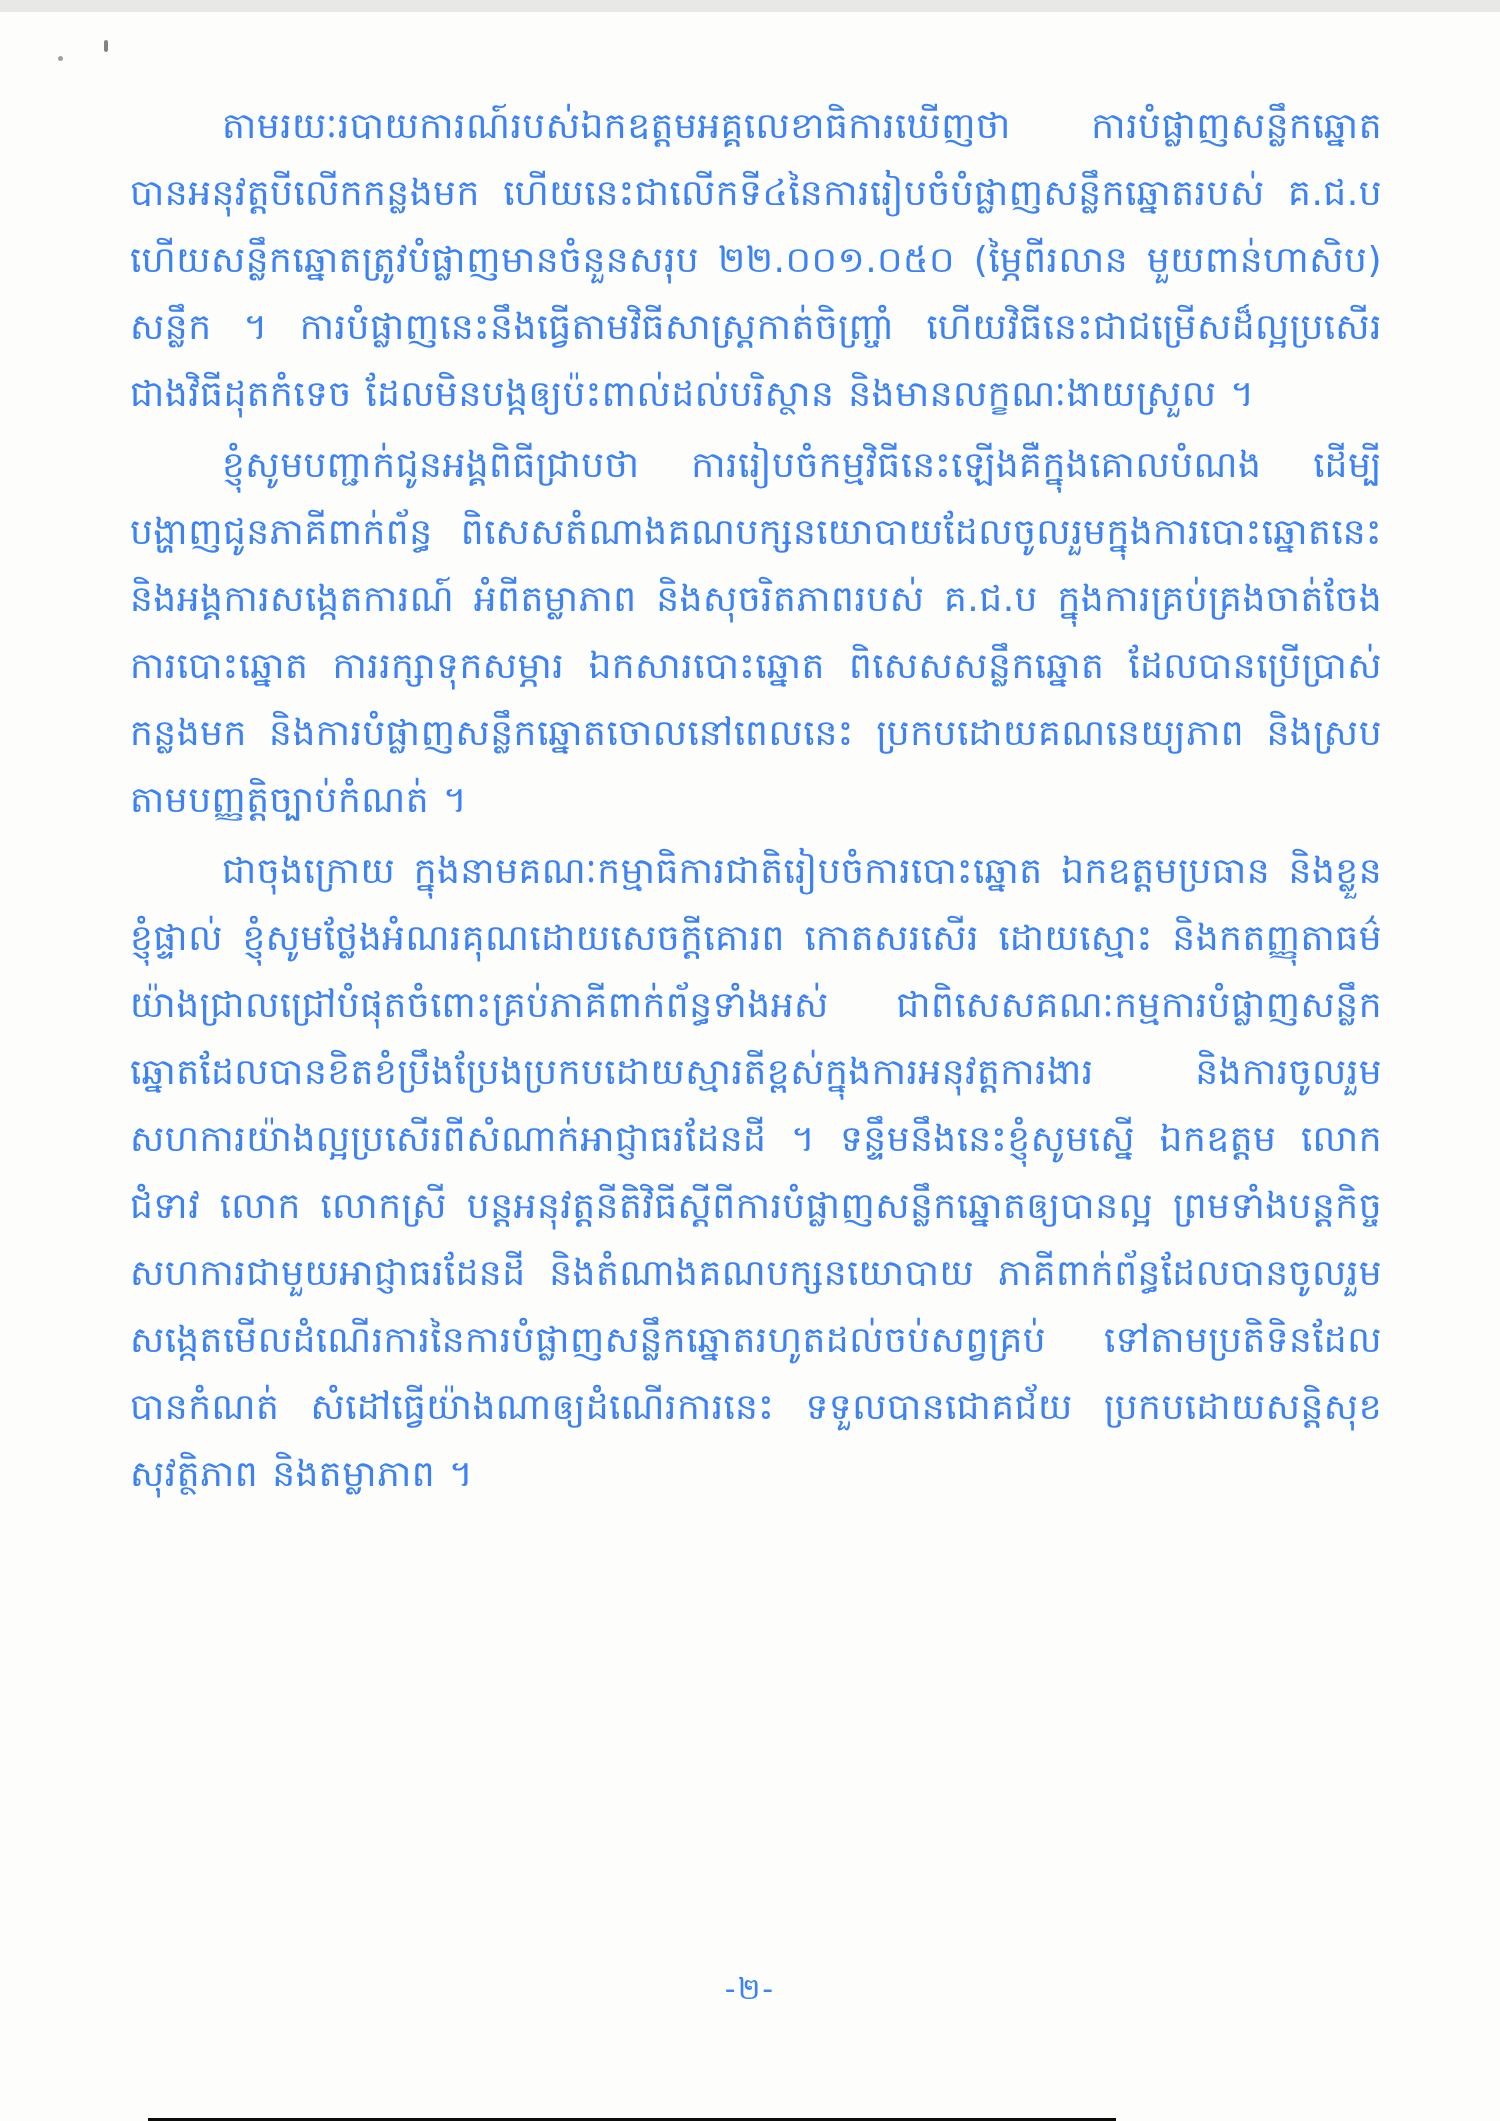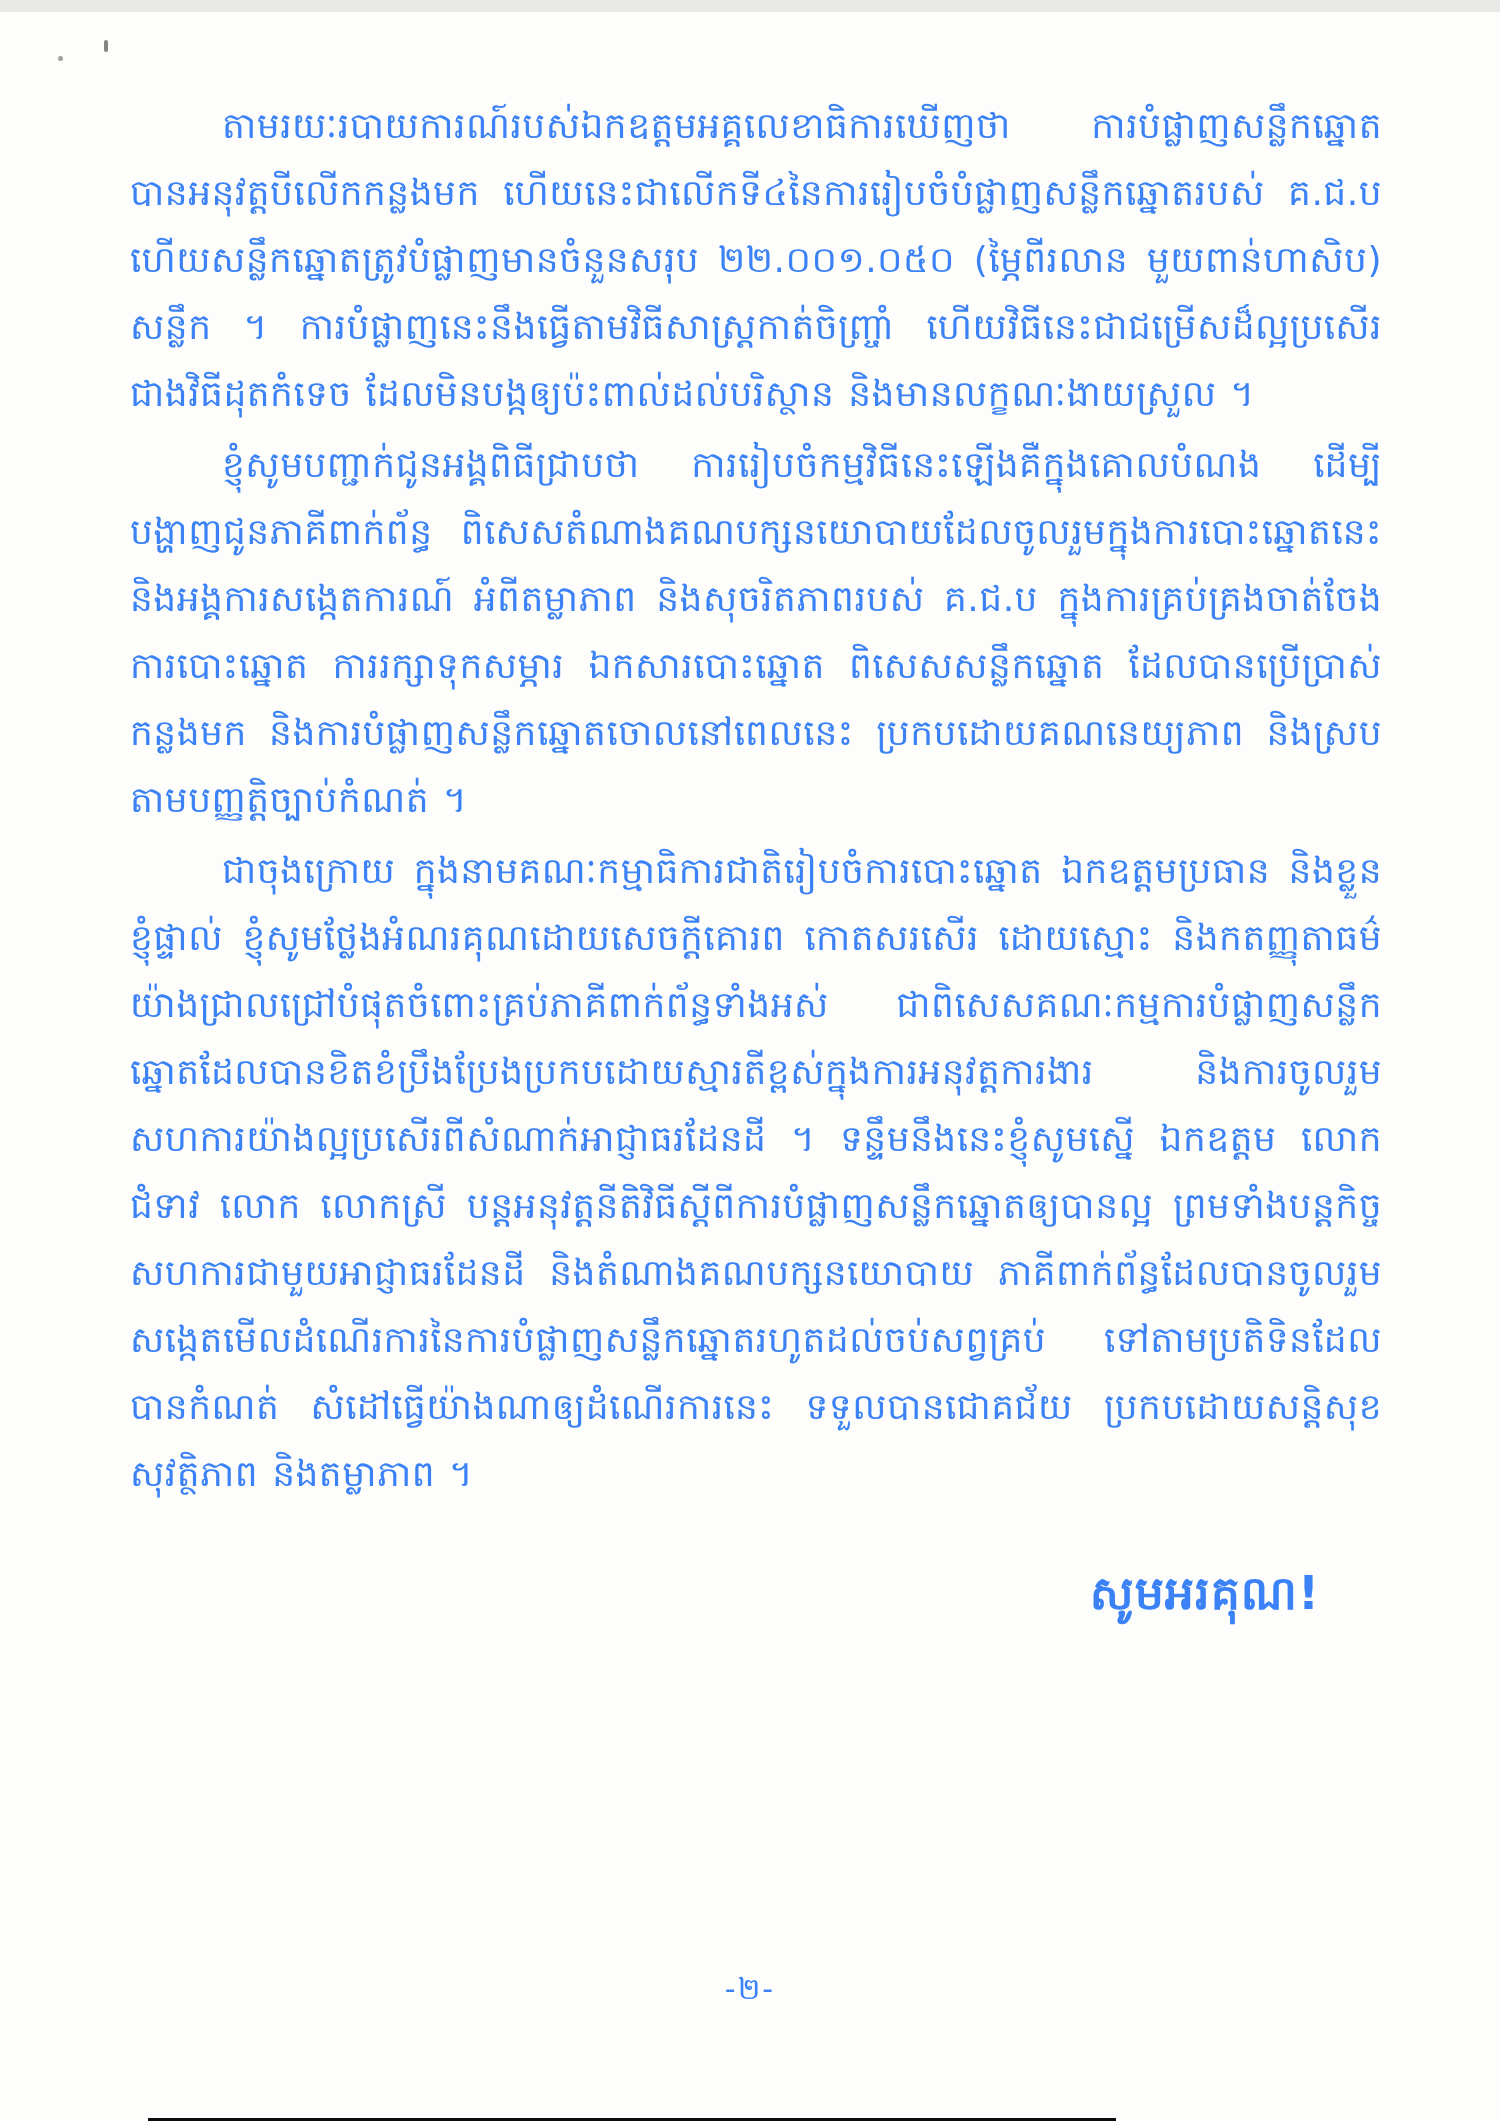--- a/index.html
+++ b/index.html
@@ -81,20 +81,19 @@
 <div class="page">
 
   <div class="speck-1"></div>
   <div class="speck-2"></div>
 
   <div class="text-block">
     <p>តាមរយៈរបាយការណ៍របស់ឯកឧត្តមអគ្គលេខាធិការឃើញថា ការបំផ្លាញសន្លឹកឆ្នោត បានអនុវត្តបីលើកកន្លងមក ហើយនេះជាលើកទី៤នៃការរៀបចំបំផ្លាញសន្លឹកឆ្នោតរបស់ គ.ជ.ប ហើយសន្លឹកឆ្នោតត្រូវបំផ្លាញមានចំនួនសរុប ២២.០០១.០៥០ (ម្ភៃពីរលាន មួយពាន់ហាសិប) សន្លឹក ។ ការបំផ្លាញនេះនឹងធ្វើតាមវិធីសាស្ត្រកាត់ចិញ្ច្រាំ ហើយវិធីនេះជាជម្រើសដ៏ល្អប្រសើរ ជាងវិធីដុតកំទេច ដែលមិនបង្កឲ្យប៉ះពាល់ដល់បរិស្ថាន និងមានលក្ខណៈងាយស្រួល ។</p>
     <p>ខ្ញុំសូមបញ្ជាក់ជូនអង្គពិធីជ្រាបថា ការរៀបចំកម្មវិធីនេះឡើងគឺក្នុងគោលបំណង ដើម្បីបង្ហាញជូនភាគីពាក់ព័ន្ធ ពិសេសតំណាងគណបក្សនយោបាយដែលចូលរួមក្នុងការបោះឆ្នោតនេះ និងអង្គការសង្កេតការណ៍ អំពីតម្លាភាព និងសុចរិតភាពរបស់ គ.ជ.ប ក្នុងការគ្រប់គ្រងចាត់ចែងការបោះឆ្នោត ការរក្សាទុកសម្ភារ ឯកសារបោះឆ្នោត ពិសេសសន្លឹកឆ្នោត ដែលបានប្រើប្រាស់កន្លងមក និងការបំផ្លាញសន្លឹកឆ្នោតចោលនៅពេលនេះ ប្រកបដោយគណនេយ្យភាព និងស្របតាមបញ្ញត្តិច្បាប់កំណត់ ។</p>
     <p>ជាចុងក្រោយ ក្នុងនាមគណៈកម្មាធិការជាតិរៀបចំការបោះឆ្នោត ឯកឧត្តមប្រធាន និងខ្លួនខ្ញុំផ្ទាល់ ខ្ញុំសូមថ្លែងអំណរគុណដោយសេចក្ដីគោរព កោតសរសើរ ដោយស្មោះ និងកតញ្ញុតាធម៌ យ៉ាងជ្រាលជ្រៅបំផុតចំពោះគ្រប់ភាគីពាក់ព័ន្ធទាំងអស់ ជាពិសេសគណៈកម្មការបំផ្លាញសន្លឹកឆ្នោតដែលបានខិតខំប្រឹងប្រែងប្រកបដោយស្មារតីខ្ពស់ក្នុងការអនុវត្តការងារ និងការចូលរួមសហការយ៉ាងល្អប្រសើរពីសំណាក់អាជ្ញាធរដែនដី ។ ទន្ទឹមនឹងនេះខ្ញុំសូមស្នើ ឯកឧត្តម លោកជំទាវ លោក លោកស្រី បន្តអនុវត្តនីតិវិធីស្ដីពីការបំផ្លាញសន្លឹកឆ្នោតឲ្យបានល្អ ព្រមទាំងបន្តកិច្ចសហការជាមួយអាជ្ញាធរដែនដី និងតំណាងគណបក្សនយោបាយ ភាគីពាក់ព័ន្ធដែលបានចូលរួមសង្កេតមើលដំណើរការនៃការបំផ្លាញសន្លឹកឆ្នោតរហូតដល់ចប់សព្វគ្រប់ ទៅតាមប្រតិទិនដែលបានកំណត់ សំដៅធ្វើយ៉ាងណាឲ្យដំណើរការនេះ ទទួលបានជោគជ័យ ប្រកបដោយសន្តិសុខ សុវត្ថិភាព និងតម្លាភាព ។</p>
 
-    <div class="closing">សូមអរគុណ!</div>
   </div>
 
   <div class="page-number">-២-</div>
 
   <div class="scan-bar"></div>
 
 </div>
 
 </body></html>

